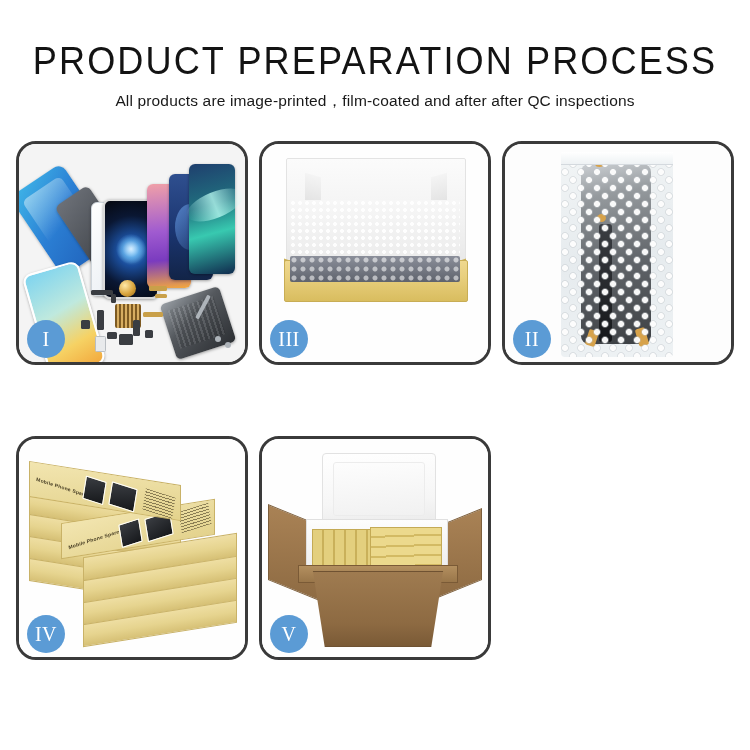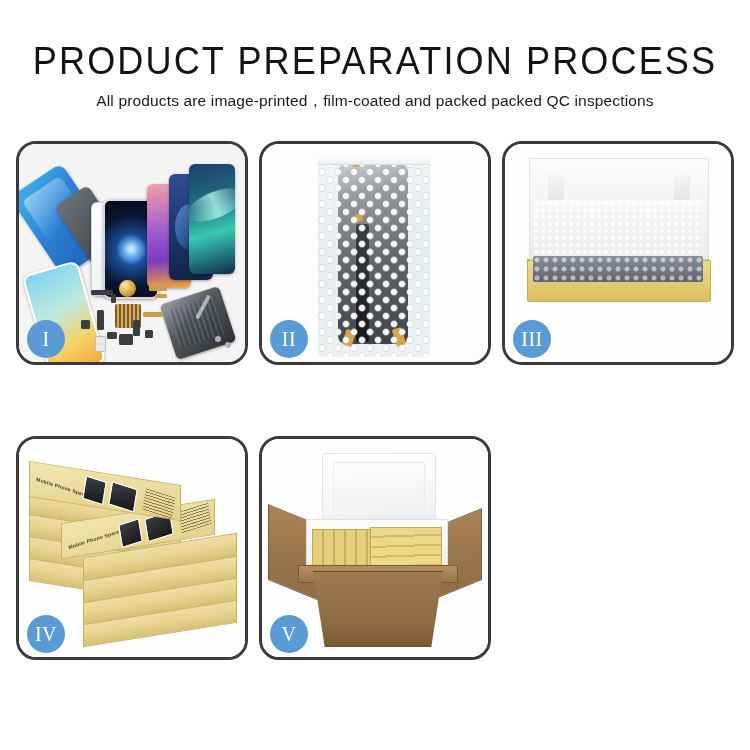--- a/index.html
+++ b/index.html
@@ -382,21 +382,21 @@
     background:#9b7c52;
     opacity:.85;
   }
 
 </style>
 </head>
 <body>
 
 <div class="header">
   <h1 class="page-title">PRODUCT PREPARATION PROCESS</h1>
-  <p class="page-subtitle">All products are image-printed，film-coated and packed packed QC inspections</p>
+  <p class="page-subtitle">All products are image-printed，film-coated and after after QC inspections</p>
 </div>
 
 <div class="grid">
 
   <div class="panel">
     <div class="panel-inner p1">
       <div class="ph ph-a"></div>
       <div class="ph ph-b"></div>
       <div class="ph ph-d"></div>
       <div class="ph ph-c"></div>
@@ -421,51 +421,51 @@
       <div class="prt silver" style="left:182px;top:150px;width:4px;height:26px;transform:rotate(28deg);"></div>
       <div class="prt silver" style="left:196px;top:192px;width:6px;height:6px;border-radius:50%;"></div>
       <div class="prt silver" style="left:206px;top:198px;width:6px;height:6px;border-radius:50%;"></div>
       <div class="prt" style="left:92px;top:150px;width:5px;height:9px;"></div>
       <div class="prt" style="left:62px;top:176px;width:9px;height:9px;"></div>
     </div>
     <div class="badge">I</div>
   </div>
 
   <div class="panel">
+    <div class="panel-inner p3">
+      <div class="b3-lid">
+        <div class="b3-lid-flapL"></div>
+        <div class="b3-lid-flapR"></div>
+      </div>
+      <div class="b3-foam"></div>
+      <div class="b3-edgeL"></div>
+      <div class="b3-edgeR"></div>
+      <div class="b3-tray"></div>
+      <div class="b3-tray-inner"></div>
+    </div>
+    <div class="badge">III</div>
+  </div>
+
+  <div class="panel">
     <div class="panel-inner p2">
       <div class="bubble-bag">
         <div class="bw-item"></div>
         <div class="bw-flex"></div>
         <div class="bw-dot" style="left:34px;top:8px;width:9px;height:7px;"></div>
         <div class="bw-dot" style="left:36px;top:62px;width:9px;height:8px;"></div>
         <div class="bw-dot" style="left:26px;top:178px;width:10px;height:16px;transform:rotate(18deg);border-radius:2px;"></div>
         <div class="bw-dot" style="left:76px;top:176px;width:10px;height:18px;transform:rotate(-16deg);border-radius:2px;"></div>
         <div class="bubbles"></div>
         <div class="bag-seal"></div>
       </div>
     </div>
     <div class="badge">II</div>
   </div>
 
   <div class="panel">
-    <div class="panel-inner p3">
-      <div class="b3-lid">
-        <div class="b3-lid-flapL"></div>
-        <div class="b3-lid-flapR"></div>
-      </div>
-      <div class="b3-foam"></div>
-      <div class="b3-edgeL"></div>
-      <div class="b3-edgeR"></div>
-      <div class="b3-tray"></div>
-      <div class="b3-tray-inner"></div>
-    </div>
-    <div class="badge">III</div>
-  </div>
-
-  <div class="panel">
     <div class="panel-inner p4">
       <div class="stack">
 
         <div class="sbox" style="left:4px;top:118px;width:150px;height:22px;transform:skewY(9deg);"></div>
         <div class="sbox" style="left:4px;top:96px;width:150px;height:22px;transform:skewY(9deg);"></div>
         <div class="sbox" style="left:4px;top:74px;width:150px;height:22px;transform:skewY(9deg);"></div>
         <div class="sbox" style="left:4px;top:52px;width:150px;height:22px;transform:skewY(9deg);"></div>
 
         <div class="sbox" style="left:58px;top:160px;width:152px;height:22px;transform:skewY(-9deg);"></div>
         <div class="sbox" style="left:58px;top:138px;width:152px;height:22px;transform:skewY(-9deg);"></div>

